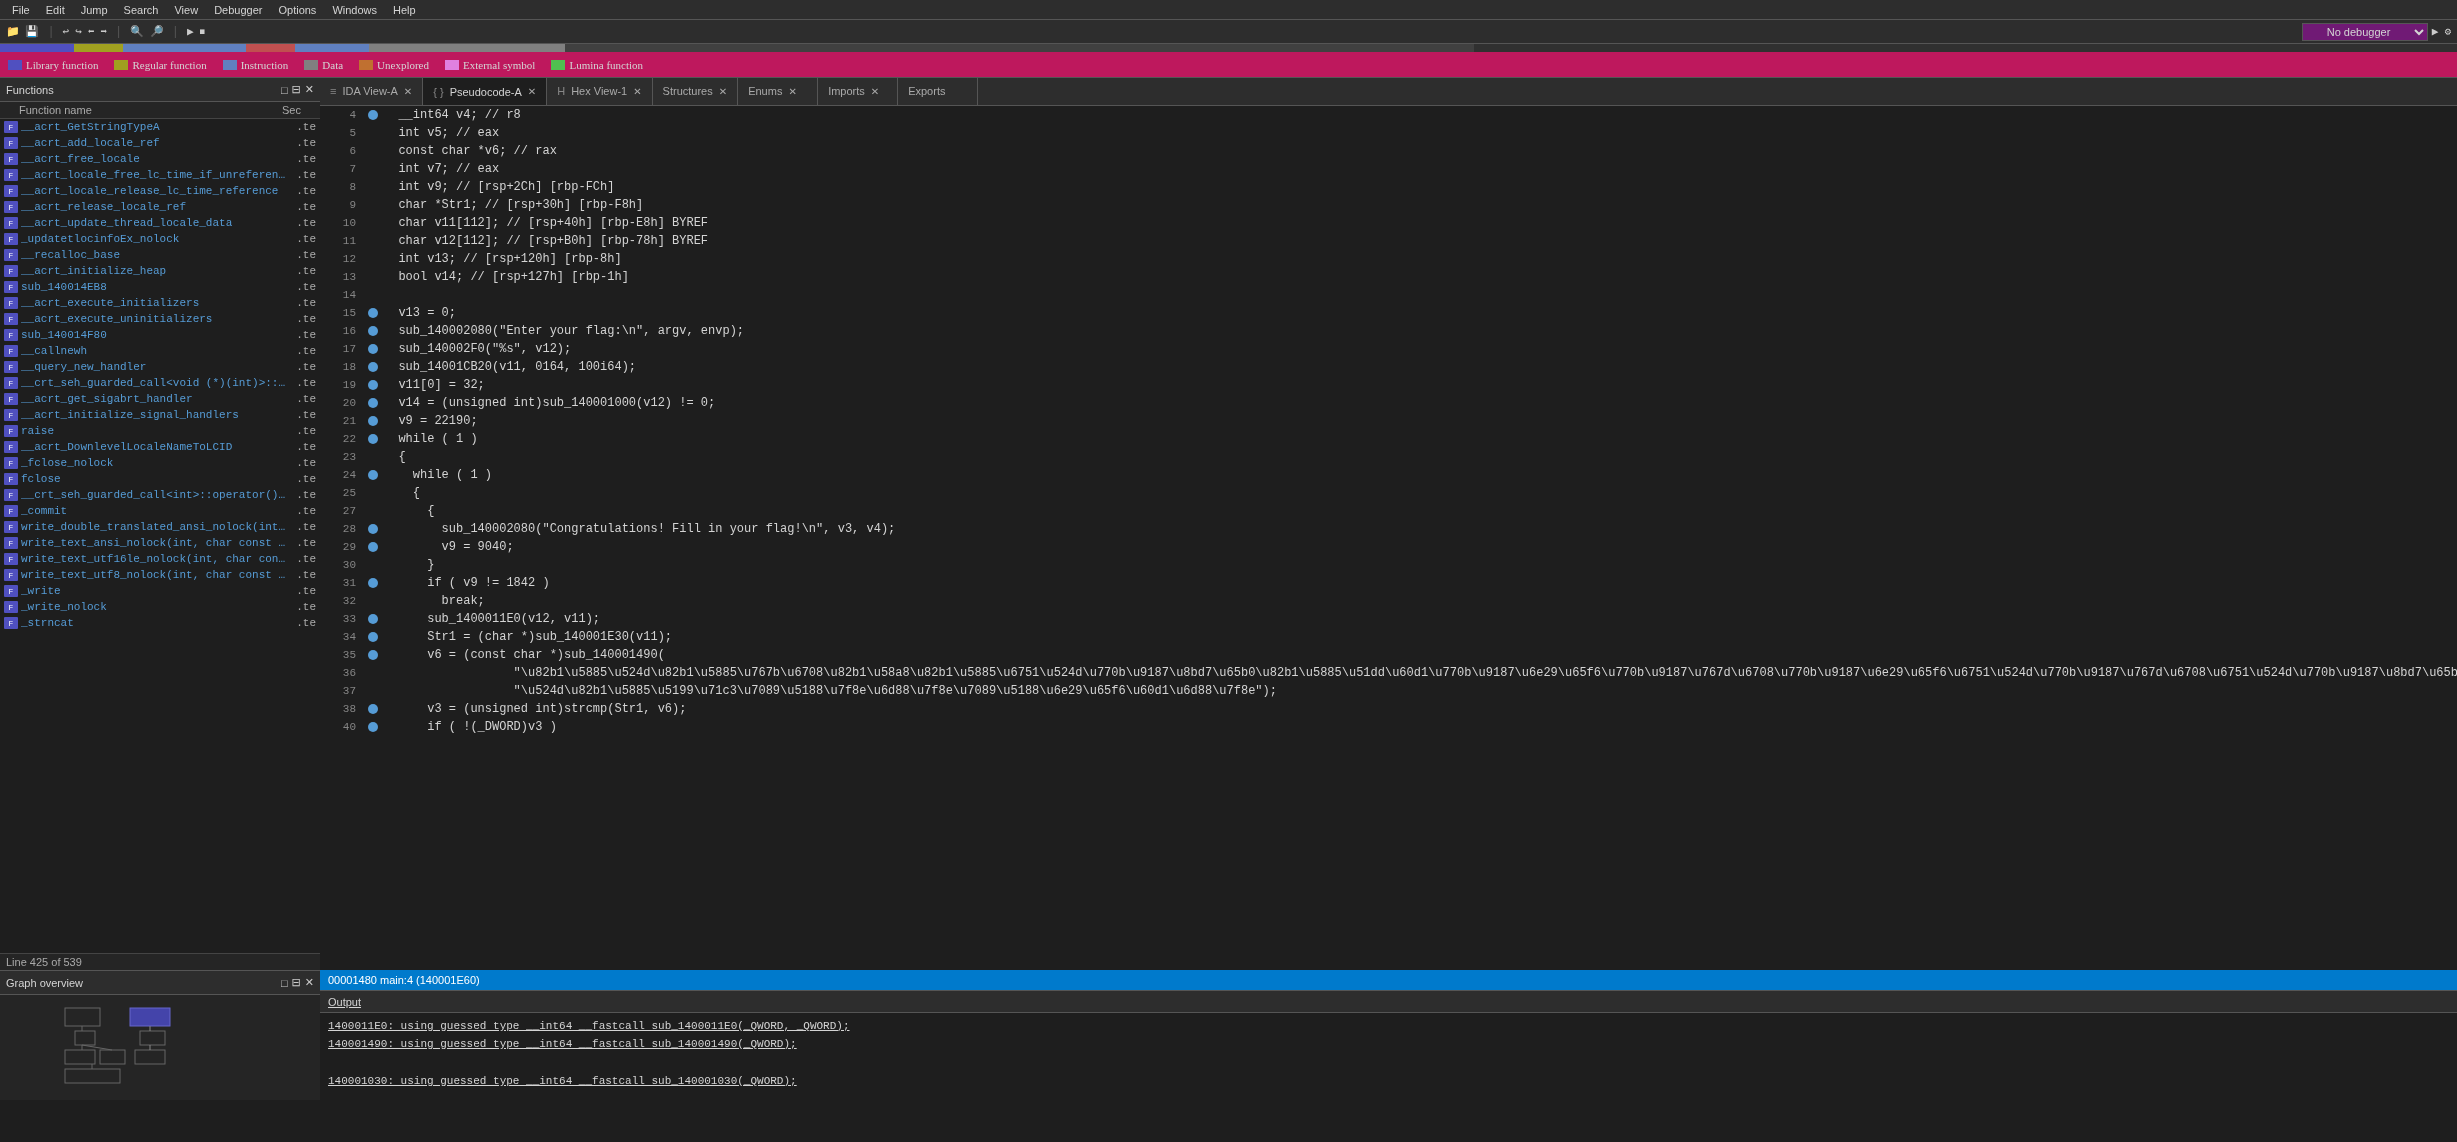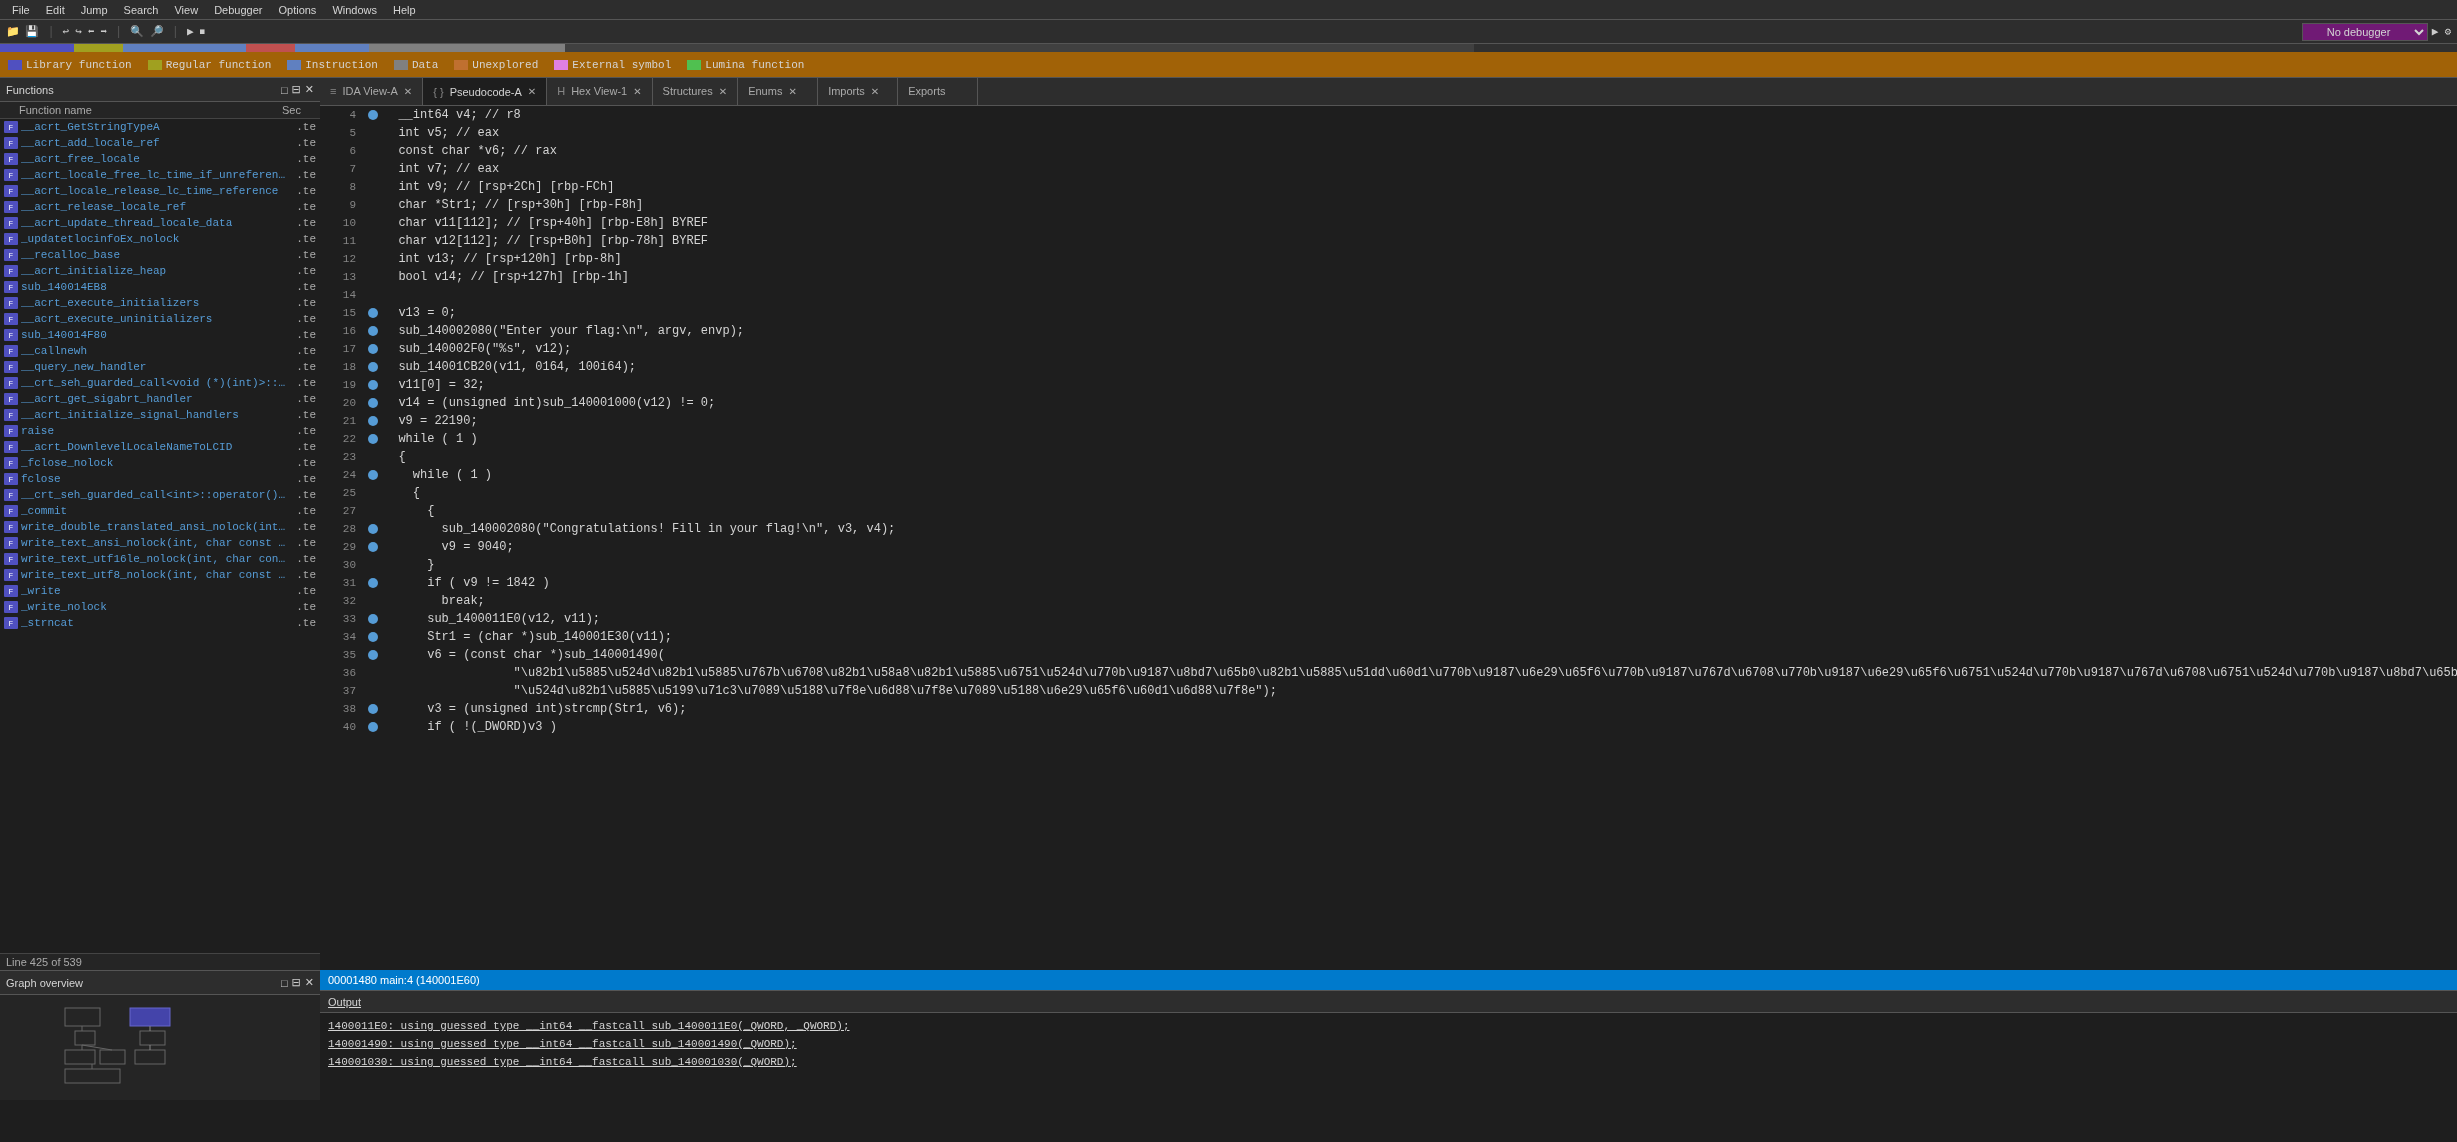--- a/index.html
+++ b/index.html
@@ -52,28 +52,28 @@
       height: 8px;
       display: flex;
       background: #1e1e1e;
     }
     .colorbar-segment {
       height: 8px;
     }
 
     
     .legendbar {
-      background: #a16207;
+      background: #be185d;
       border-bottom: 1px solid #555;
       display: flex;
       align-items: center;
       height: 26px;
       padding: 0 8px;
       gap: 16px;
-      font-family: Liberation Mono, monospace;
+      font-family: Liberation Serif, serif;
       font-size: 11px;
     }
     .legend-item {
       display: flex;
       align-items: center;
       gap: 4px;
     }
     .legend-color {
       width: 14px;
       height: 10px;
@@ -841,18 +841,18 @@
       <span>00001480 main:4 (140001E60)</span>
     </div>
 
     <div class="output-panel">
       <div class="output-header">
         <span>Output</span>
       </div>
       <div class="output-content" id="output-content">
       <div style="line-height: 18px;">1400011E0: using guessed type __int64 __fastcall sub_1400011E0(_QWORD, _QWORD);</div>
           <div style="line-height: 18px;">140001490: using guessed type __int64 __fastcall sub_140001490(_QWORD);</div>
-          <div style="line-height: 18px;">140001030: using guessed type __int64 __fastcall sub_140001030(_QWORD);</div>
+          <div style="line-height: 18px; margin-top: 19px;">140001030: using guessed type __int64 __fastcall sub_140001030(_QWORD);</div>
         </div>
     </div>
 
   </div>
 </div>
 
 </body></html>

